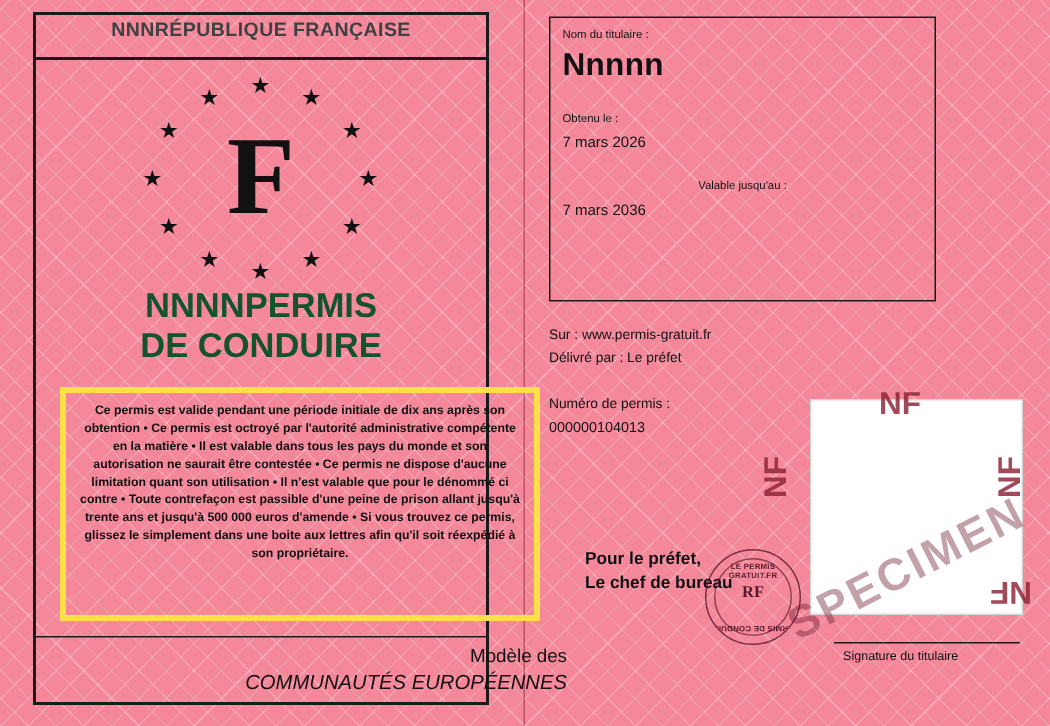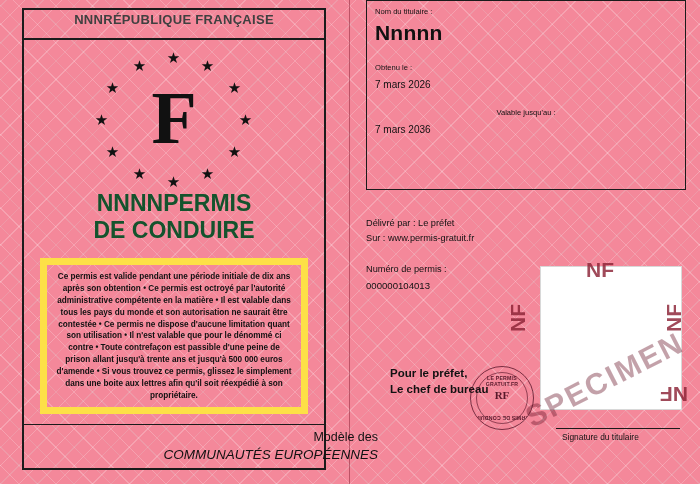--- a/index.html
+++ b/index.html
@@ -115,23 +115,23 @@
     text-align: center;
     font-size: 23px;
     font-weight: bold;
     color: #14532d;
     line-height: 1.18;
   }
   #notice-box {
     position: absolute;
     left: 40px;
     top: 258px;
-    width: 268px;
+    width: 320px;
     height: 156px;
-    border: 7px solid #fde047;
+    border: 4px solid #fde047;
     box-sizing: border-box;
     padding: 6px 8px 4px 8px;
   }
   #notice-text {
     font-size: 8.2px;
     line-height: 1.45;
     text-align: center;
     color: #111;
     font-weight: bold;
   }
@@ -151,22 +151,22 @@
     text-align: right;
     color: #111;
   }
   #footer-line1 { font-size: 12.5px; }
   #footer-line2 { font-size: 13.5px; margin-top: 3px; font-style: italic; }
 
   
   #holder-box {
     position: absolute;
     left: 366px;
-    top: 0;
-    width: 320px;
+    top: 11px;
+    width: 258px;
     height: 190px;
     border: 1px solid #1b1b1b;
     box-sizing: border-box;
     padding: 6px 8px;
   }
   .fld-label {
     font-size: 7.6px;
     color: #111;
   }
   .fld-value {
@@ -351,22 +351,22 @@
   <div id="holder-box">
     <div class="fld-label">Nom du titulaire :</div>
     <div id="holder-name">Nnnnn</div>
     <div class="fld-label" style="margin-top:18px;">Obtenu le :</div>
     <div class="fld-value">7 mars 2026</div>
     <div class="fld-label" style="margin-top:18px;text-align:center;">Valable jusqu'au :</div>
     <div class="fld-value">7 mars 2036</div>
   </div>
 
   <div id="deliver-block">
+    <div>Sur : www.permis-gratuit.fr</div>
     <div>Délivré par : Le préfet</div>
-    <div>Sur : www.permis-gratuit.fr</div>
   </div>
 
   <div id="permit-num-block">
     <div>Numéro de permis :</div>
     <div id="permit-num-value">000000104013</div>
   </div>
 
 
   <div id="prefet-block">
     <div>Pour le préfet,</div>

